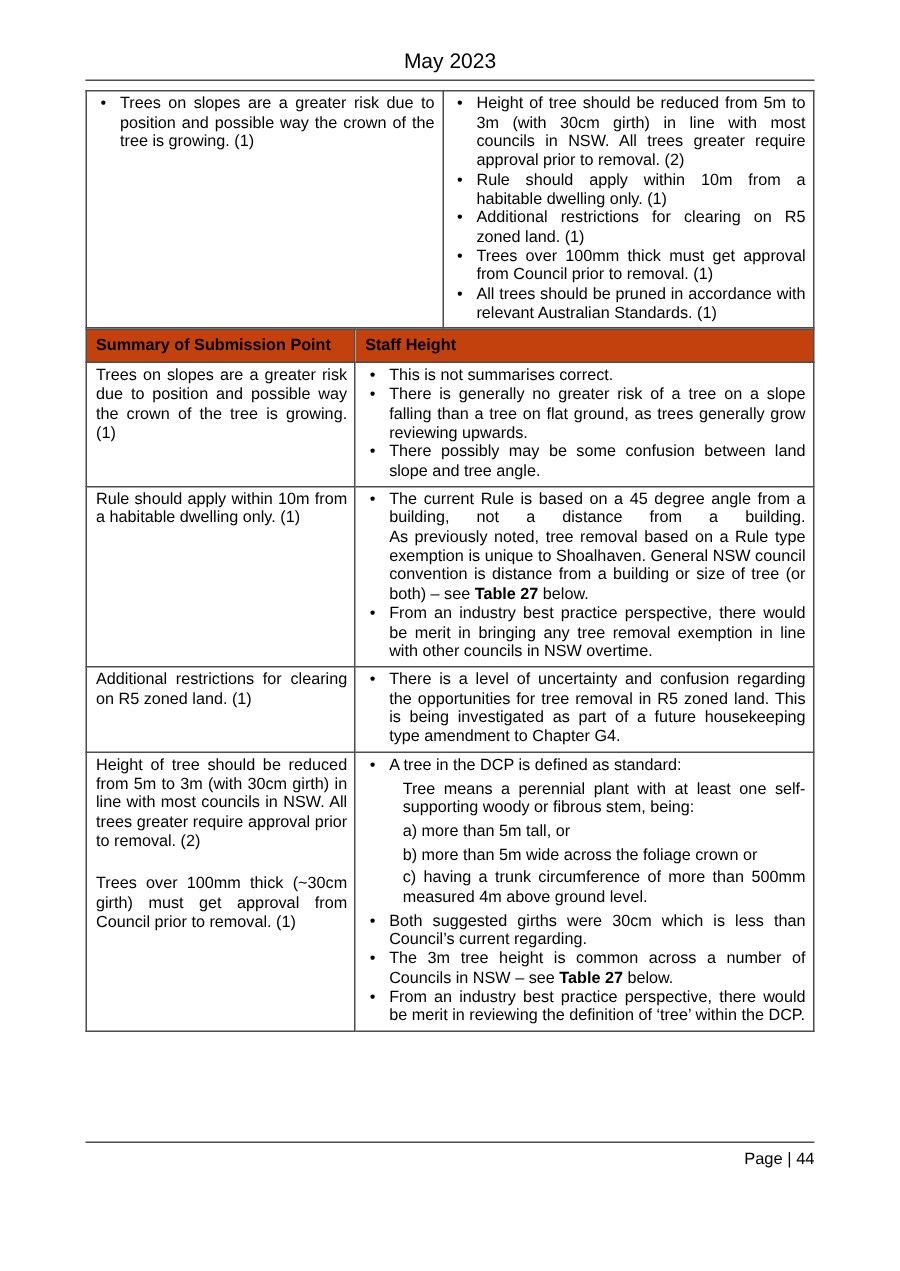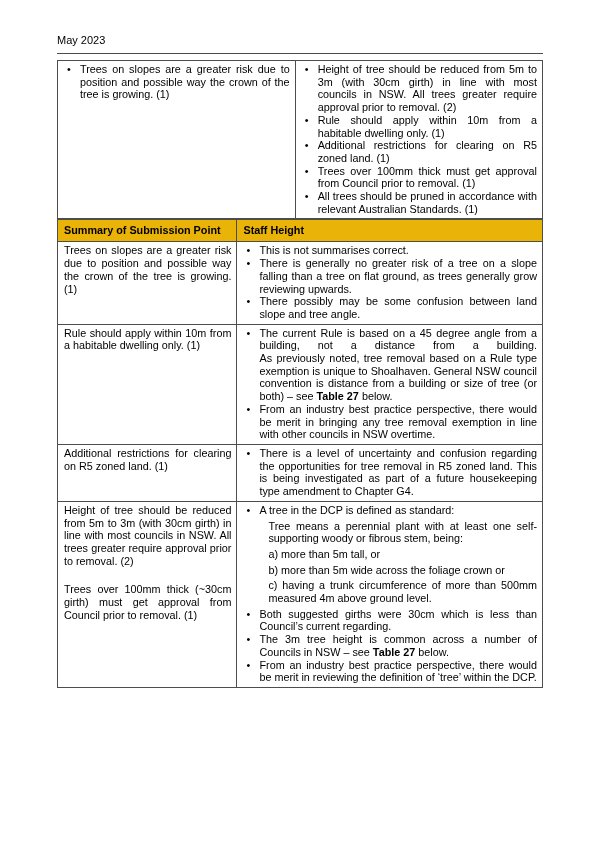--- a/index.html
+++ b/index.html
@@ -6,38 +6,38 @@
   .page {
     position: relative;
     width: 600px; height: 847px;
     box-sizing: border-box;
     padding: 34px 57px 0 57px;
     font-family: "Liberation Sans", sans-serif;
     color: #000;
     overflow: hidden;
     background: #ffffff;
   }
-  .header-date { font-size: 11px; line-height: 13px; text-align: left; }
+  .header-date { font-size: 14px; line-height: 13px; text-align: center; }
   .header-rule { border: 0; border-top: 1.5px solid #4d4d4d; margin: 6px 0 0 0; }
 
   table { border-collapse: collapse; width: 100%; table-layout: fixed; }
   td, th { border: 1px solid #4d4d4d; vertical-align: top; }
   td { font-size: 10.8px; line-height: 12.7px; padding: 2px 5px 3px 6px; }
 
   .cont-table { margin-top: 6px; }
   .cont-table col.c1 { width: 49%; }
   .cont-table col.c2 { width: 51%; }
 
   .intro { font-size: 11.8px; line-height: 14px; margin: 11px 0 9px 0; }
   .caption { font-size: 8.8px; line-height: 10px; font-weight: bold; margin: 0 0 7px 0; }
 
   .main-table col.c1 { width: 37%; }
   .main-table col.c2 { width: 63%; }
   .main-table th {
-    background: #eab308;
+    background: #c2410c;
     font-size: 10.8px; line-height: 13px;
     font-weight: bold; text-align: left;
     padding: 4px 5px 4px 6px;
     white-space: nowrap; overflow: hidden;
   }
 
   .item { text-align: justify; }
   .item.p + .item.p { margin-top: 16px; }
   .item.b { position: relative; padding-left: 16px; }
   .item.b .marker { position: absolute; left: 3px; top: 0; }
@@ -133,14 +133,18 @@
             <div class="item ip"><span>b) more than 5m wide across the foliage crown or</span></div>
             <div class="item ip"><span>c) having a trunk circumference of more than 500mm measured 4m above ground level.</span></div>
             <div class="item b"><span class="marker">•</span><span><span>Both suggested girths were 30cm which is less than Council’s current regarding.</span></span></div>
             <div class="item b"><span class="marker">•</span><span><span>The 3m tree height is common across a number of Councils in NSW – see </span><span class="seg-bold">Table 27</span><span> below.</span></span></div>
             <div class="item b"><span class="marker">•</span><span><span>From an industry best practice perspective, there would be merit in reviewing the definition of ‘tree’ within the DCP.</span></span></div>
           </td>
       </tr>
     </tbody>
   </table>
 
+  <div class="footer">
+    <hr class="footer-rule">
+    <div class="footer-text">Page | 44</div>
+  </div>
 
 </div>
 
 </body></html>

